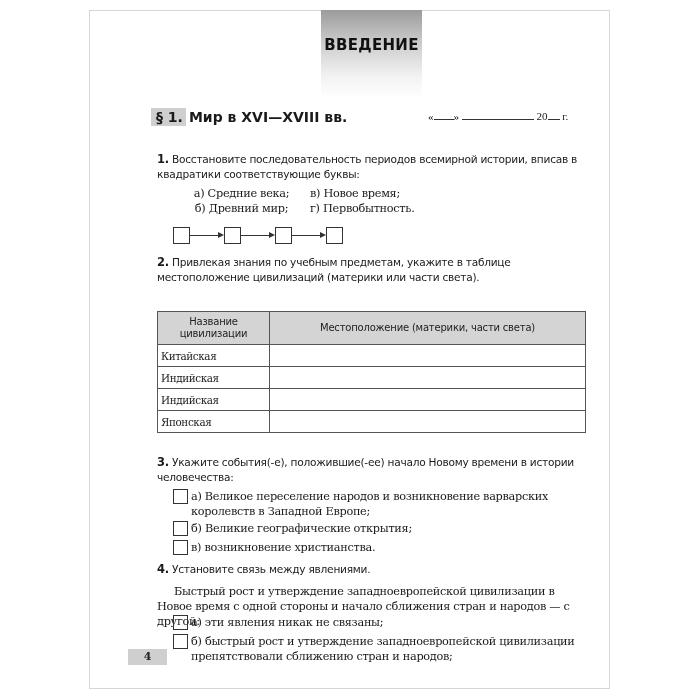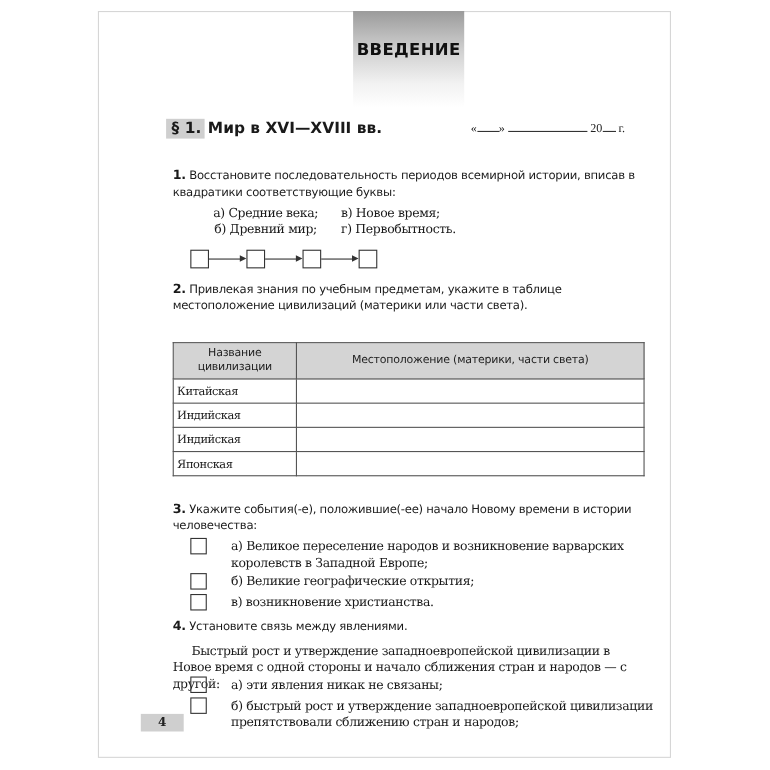--- a/index.html
+++ b/index.html
@@ -57,21 +57,21 @@
     background: #d4d4d4; font-family: "DejaVu Sans", sans-serif; font-weight: normal;
     font-size: 10px; line-height: 12px; color: #222; height: 32px; border: 1px solid #555;
     padding: 0; letter-spacing: -0.2px;
   }
   table.civ td {
     height: 21px; border: 1px solid #555; padding: 0 0 0 3px;
     font-family: "DejaVu Serif", serif; font-size: 10.4px; color: #1a1a1a; letter-spacing: -0.4px;
     white-space: nowrap;
   }
   table.civ td.c1 { width: 108px; }
-  .check-item { position: absolute; left: 173px; display: flex; align-items: flex-start; gap: 19px; }
+  .check-item { position: absolute; left: 173px; display: flex; align-items: flex-start; }
   .check-item .cb {
     width: 15px; height: 15px; border: 1.2px solid #333; box-sizing: border-box; flex: none; margin-right: 3px; margin-top: 0px;
   }
   .check-item .txt { width: 415px; }
   .para {
     position: absolute; left: 157px; width: 432px; text-indent: 17px;
   }
   .page-num {
     position: absolute; left: 128px; top: 649px; width: 39px; height: 16px; background: #cfcfcf;
     font-family: "DejaVu Serif", serif; font-weight: bold; font-size: 11px; color: #222;

